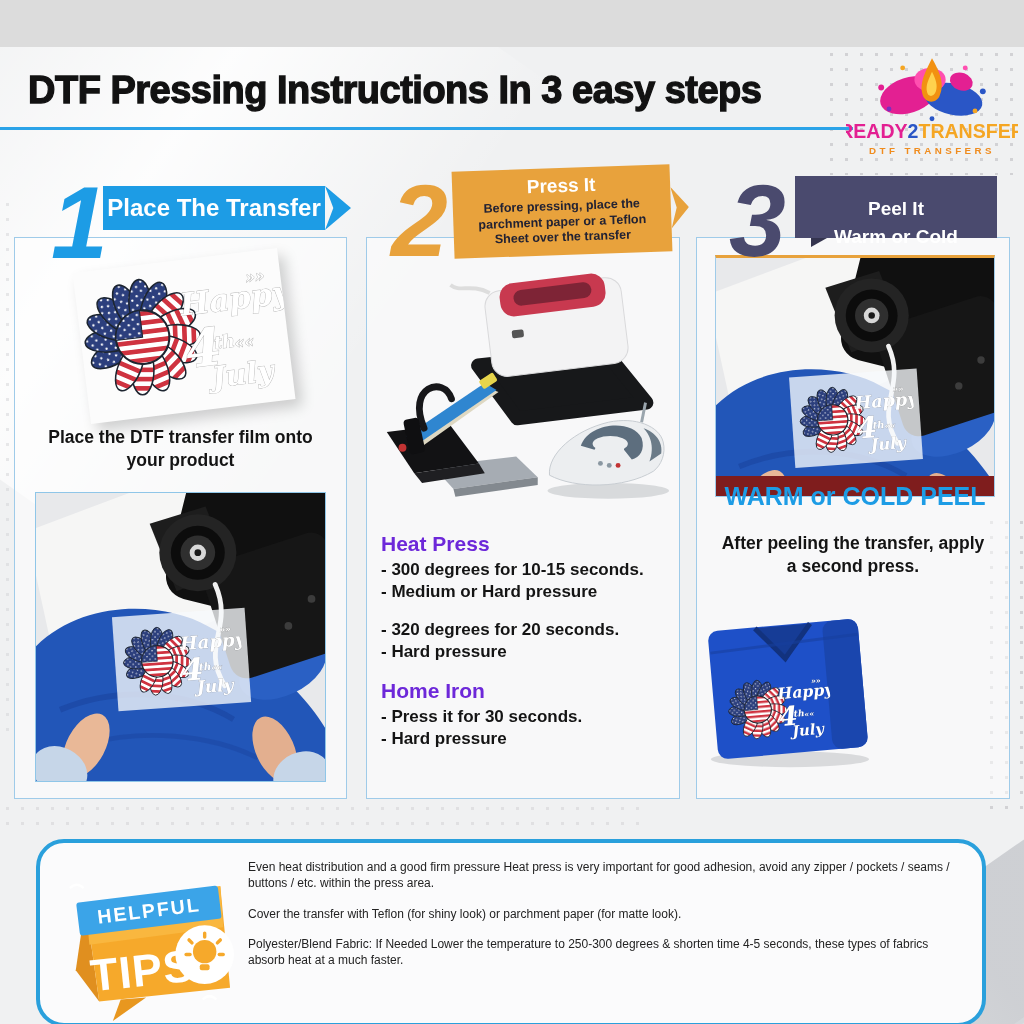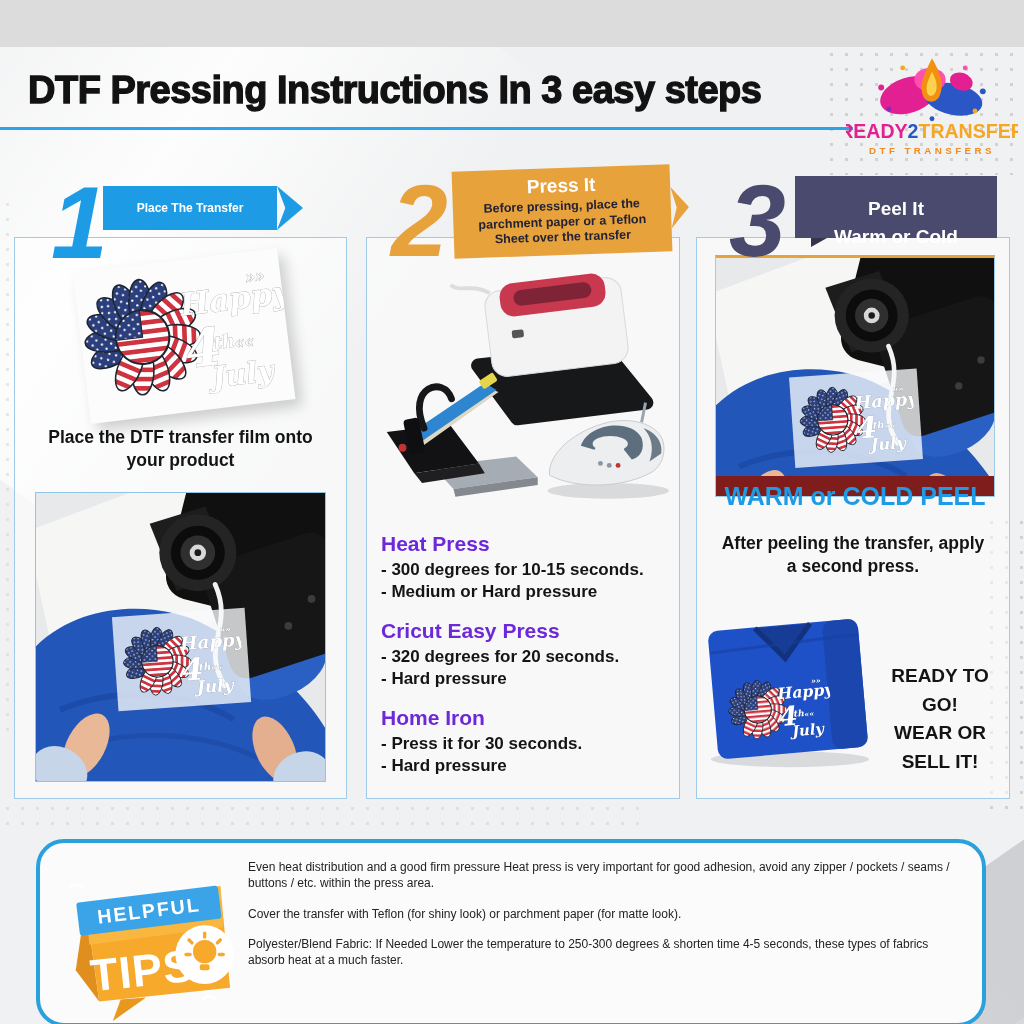--- a/index.html
+++ b/index.html
@@ -35,22 +35,22 @@
   #panel2{ left:366px; width:314px; }
   #panel3{ left:696px; width:314px; }
   .panel *{ position:absolute; }
 
   .step-num{ font-style:italic; font-weight:900; font-size:102px; line-height:1; z-index:3; }
   #panel1 .step-num{ left:36px; top:-66px; color:#1d9ce5; }
   #panel2 .step-num{ left:24px; top:-68px; color:#e8a23c; }
   #panel3 .step-num{ left:32px; top:-68px; color:#4a4a6e; }
 
   .ribbon{ z-index:2; color:#fff; }
-  .ribbon-blue{ left:88px; top:-52px; width:174px; height:44px; background:#1d9ce5;
-                font-size:12px; font-weight:700; text-align:center; line-height:44px; }
+  .ribbon-blue{ left:88px; top:-52px; width:222px; height:44px; background:#1d9ce5;
+                font-size:24px; font-weight:700; text-align:center; line-height:44px; }
   .ribbon-blue::after{ content:''; position:absolute; right:-26px; top:0; width:26px; height:100%;
                 background:#1d9ce5; clip-path:polygon(0 0, 100% 50%, 0 100%, 32% 50%); }
   .ribbon-orange{ left:86px; top:-70px; width:218px; padding:7px 10px 9px; background:#e8a23c;
                   transform:rotate(-2deg); text-align:center; }
   .ribbon-orange::after{ content:''; position:absolute; right:-18px; top:26%; width:18px; height:48%;
                   background:#e8a23c; clip-path:polygon(0 0, 100% 50%, 0 100%, 32% 50%); }
   .ribbon-orange .rb-title{ position:static; display:block; font-size:19px; font-weight:800; }
   .ribbon-orange .rb-sub{ position:static; display:block; margin-top:2px; font-size:12.5px; font-weight:700;
                   color:#222233; line-height:1.25; }
   .ribbon-navy{ left:98px; top:-62px; width:202px; height:62px; background:#4a4a6e;
@@ -286,21 +286,20 @@
         <line x1="98" y1="30" x2="102" y2="10" stroke="#9aa5ad" stroke-width="3"></line>
       </g>
     </svg>
     <div class="specs">
       <div class="spec">
         <h3>Heat Press</h3>
         <p>- 300 degrees for 10-15 seconds.</p>
         <p>- Medium or Hard pressure</p>
       </div>
       <div class="spec">
-        <h3>Cricut Easy Press</h3>
         <p>- 320 degrees for 20 seconds.</p>
         <p>- Hard pressure</p>
       </div>
       <div class="spec">
         <h3>Home Iron</h3>
         <p>- Press it for 30 seconds.</p>
         <p>- Hard pressure</p>
       </div>
     </div>
   </section>
@@ -317,25 +316,20 @@
             <use href="#sym-press"></use>
           </svg>
       </div>
       <div class="peel-label">WARM or COLD PEEL</div>
     </div>
     <div class="caption3">After peeling the transfer, apply a second press.</div>
     <div class="ready-row">
       <svg class="folded" viewBox="0 0 180 160">
           <use href="#sym-folded-shirt"></use>
         </svg>
-      <div class="ready-text">
-        <span>READY TO GO!</span>
-        <span>WEAR OR</span>
-        <span>SELL IT!</span>
-      </div>
     </div>
   </section>
 
   <section class="tips-box">
     <svg class="tips-badge" viewBox="0 0 190 172">
       <path d="M14,36 q7,-7 14,0" stroke="#ffffff" stroke-width="2.5" fill="none" opacity=".9"></path>
       <path d="M150,150 q7,-7 14,0" stroke="#ffffff" stroke-width="2.5" fill="none" opacity=".9"></path>
       <polygon points="30,52 20,120 44,152" fill="#e08f1f"></polygon>
       <polygon points="66,150 58,172 92,148" fill="#e8971f"></polygon>
       <polygon points="30,52 168,34 178,138 44,152" fill="#f6a92b"></polygon>

